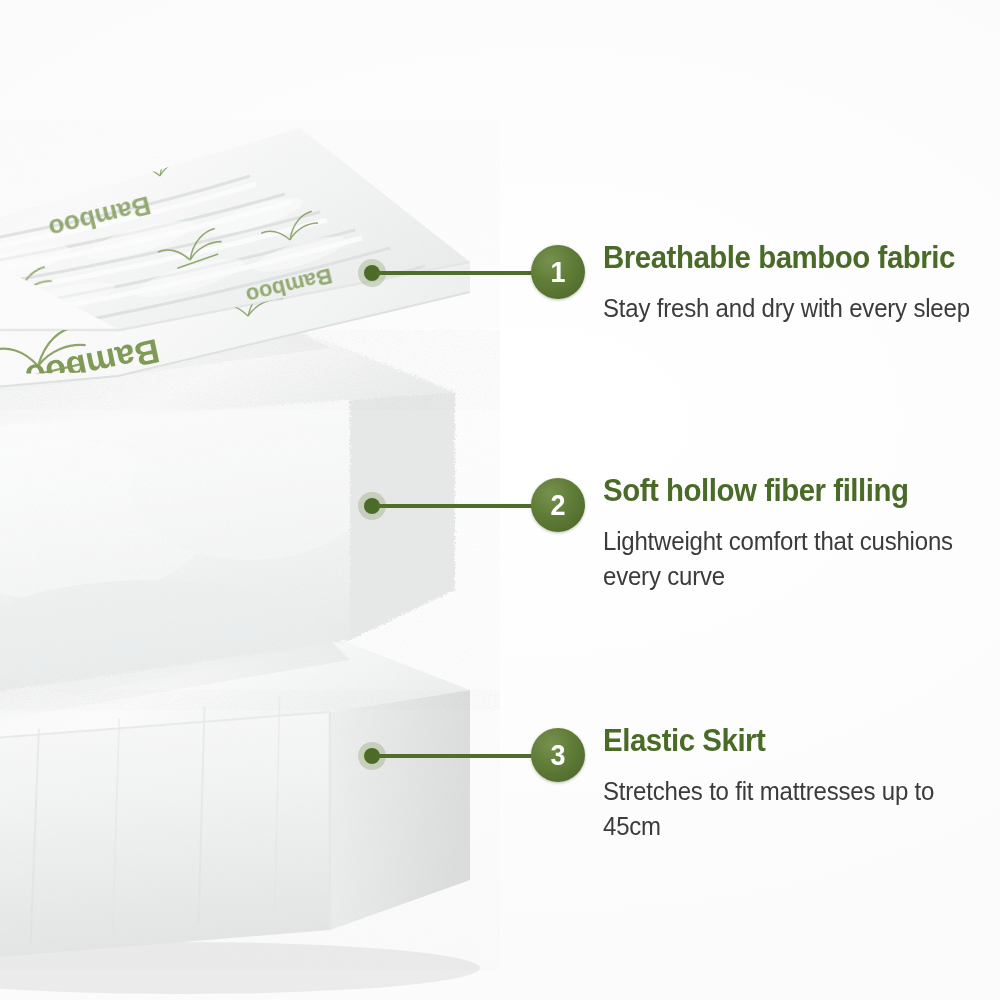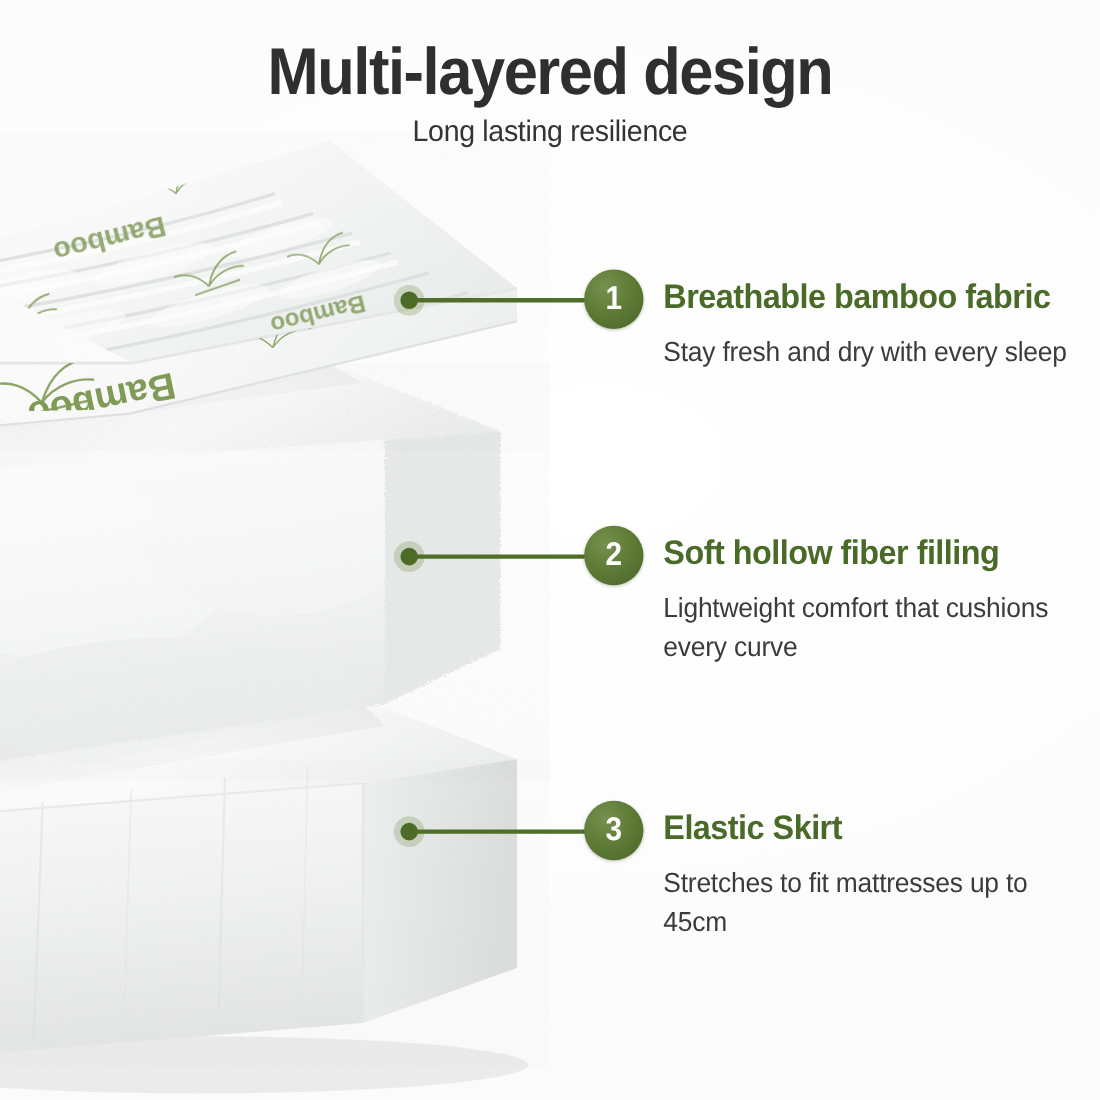--- a/index.html
+++ b/index.html
@@ -136,21 +136,21 @@
     text-align: center;
     color: #ffffff;
     font-size: 30px;
     font-weight: bold;
     transform: scaleX(0.9);
   }
 
   .text-block {
     position: absolute;
     left: 603px;
-    top: 12px;
+    top: 0;
     width: 390px;
   }
   .c-heading {
     font-size: 31px;
     font-weight: bold;
     color: #4a6b28;
     letter-spacing: -0.5px;
     line-height: 1.18;
     transform: scaleX(0.95);
     transform-origin: left top;
@@ -366,24 +366,20 @@
             <path d="M0,0 C -12,-18 -28,-24 -42,-22"></path>
           </g>
         </g>
 
         <path d="M -60,392 L 118,376 L 470,292" stroke="#dfe2e2" stroke-width="2" fill="none"></path>
         <rect x="-60" y="120" width="560" height="290" fill="transparent" filter="url(#grain)" opacity="0.45"></rect>
       </g>
     </svg>
   </div>
 
-  <div class="header">
-    <div class="title">Multi-layered design</div>
-    <div class="subtitle">Long lasting resilience</div>
-  </div>
 
   <div class="callouts">
 
     <div class="callout callout-1">
       <div class="leader">
         <div class="leader-halo"></div>
         <div class="leader-dot"></div>
         <div class="leader-line"></div>
       </div>
       <div class="badge">

